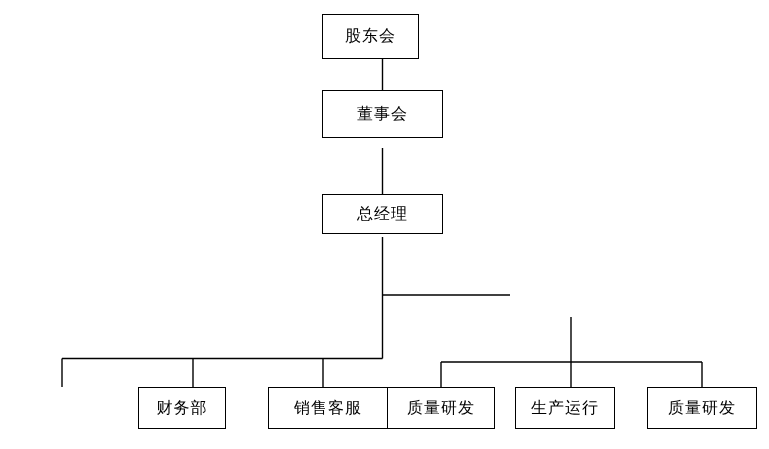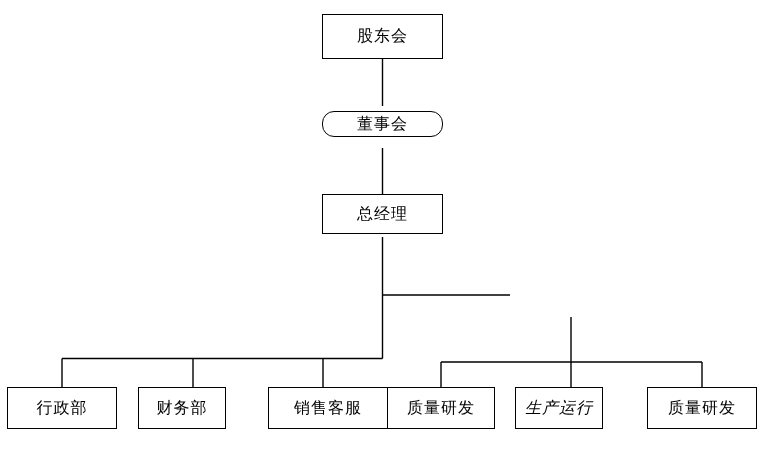--- a/index.html
+++ b/index.html
@@ -29,30 +29,30 @@
     background: #ffffff;
     display: flex;
     align-items: center;
     justify-content: center;
     font-size: 16px;
     color: #000000;
     letter-spacing: 1px;
     white-space: nowrap;
   }
   
-  .n-shareholders { left: 322px; top: 14px;  width: 121px; height: 45px; }
-  .n-board        { left: 322px; top: 111px; width: 121px; height: 26px; border-radius: 12px; }
+  .n-shareholders { left: 322px; top: 14px;  width: 97px; height: 45px; }
+  .n-board        { left: 322px; top: 90px; width: 121px; height: 48px; }
   .n-gm           { left: 322px; top: 194px; width: 121px; height: 40px; }
   .n-deputy       { left: 510px; top: 272px; width: 122px; height: 45px; }
   
   .n-admin        { left: 7px;   top: 387px; width: 110px; height: 42px; }
   .n-finance      { left: 138px; top: 387px; width: 88px; height: 42px; }
   .n-sales        { left: 268px; top: 387px; width: 120px; height: 42px; }
   .n-safety       { left: 387px; top: 387px; width: 108px; height: 42px; }
-  .n-production   { left: 515px; top: 387px; width: 88px; height: 42px; font-style: italic; }
+  .n-production   { left: 515px; top: 387px; width: 100px; height: 42px; }
   .n-quality      { left: 647px; top: 387px; width: 110px; height: 42px; }
 </style>
 </head>
 <body>
 
 <div class="canvas">
 
   <svg class="connectors" viewBox="0 0 769 449" xmlns="http://www.w3.org/2000/svg">
     <g stroke="#000000" stroke-width="1.4" fill="none">
 
@@ -85,23 +85,20 @@
 
   <div class="node n-board">
     <span>董事会</span>
   </div>
 
   <div class="node n-gm">
     <span>总经理</span>
   </div>
 
 
-  <div class="node n-admin">
-    <span>行政部</span>
-  </div>
 
   <div class="node n-finance">
     <span>财务部</span>
   </div>
 
   <div class="node n-sales">
     <span>销售客服</span>
   </div>
 
   <div class="node n-safety">

